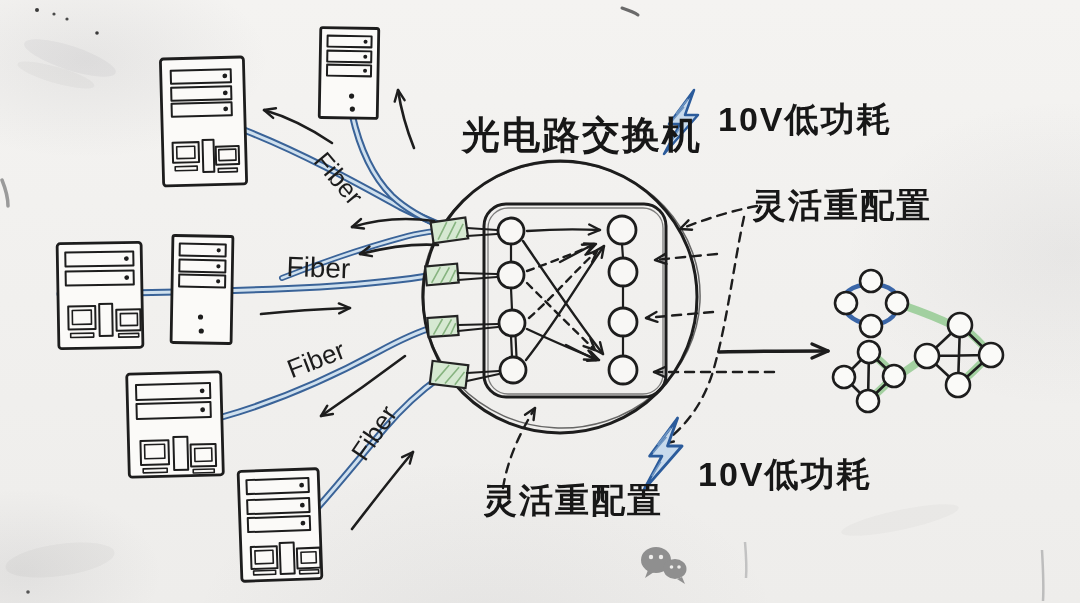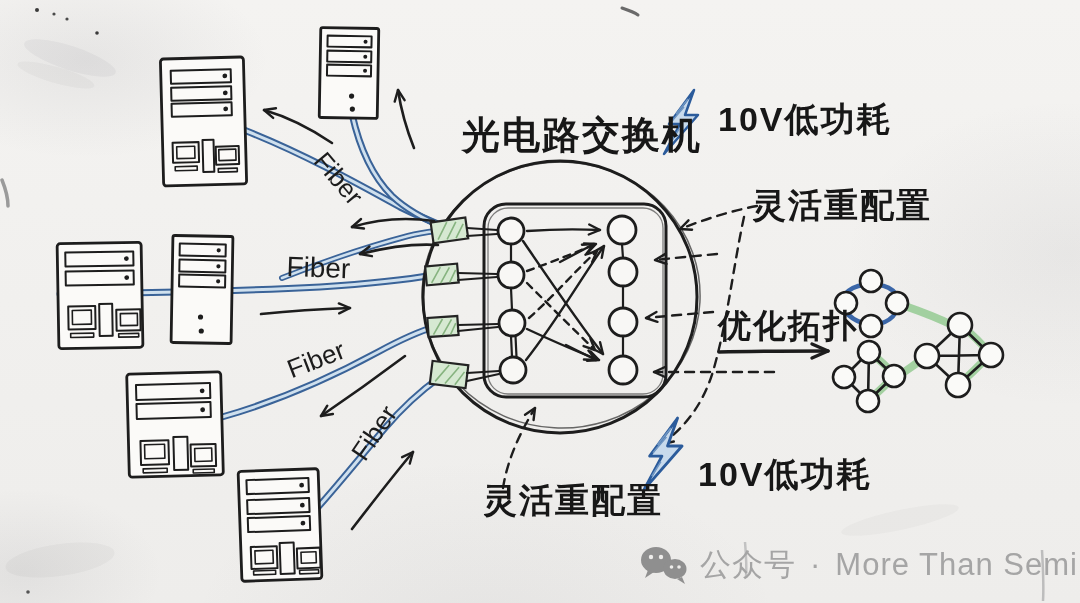--- a/index.html
+++ b/index.html
@@ -325,27 +325,20 @@
     <circle cx="30.5" cy="21" r="1.8" fill="#eeedeb"></circle>
     <circle cx="38" cy="21" r="1.8" fill="#eeedeb"></circle>
   </g>
 </svg>
 
 <div class="label cjk title">光电路交换机</div>
 <div class="label cjk power-top">10V低功耗</div>
 <div class="label cjk power-bottom">10V低功耗</div>
 <div class="label cjk reconfig-top">灵活重配置</div>
 <div class="label cjk reconfig-bottom">灵活重配置</div>
-<div class="label cjk topology">优化拓扑</div>
 
 <div class="label fiber fiber1">Fiber</div>
 <div class="label fiber fiber2">Fiber</div>
 <div class="label fiber fiber3">Fiber</div>
 <div class="label fiber fiber4">Fiber</div>
 
-<div class="watermark">
-  <span style="width:50px;display:inline-block;"></span>
-  <span>公众号</span>
-  <span class="sep">·</span>
-  <span>More Than Semi</span>
+
 </div>
 
-</div>
-
 </body></html>

